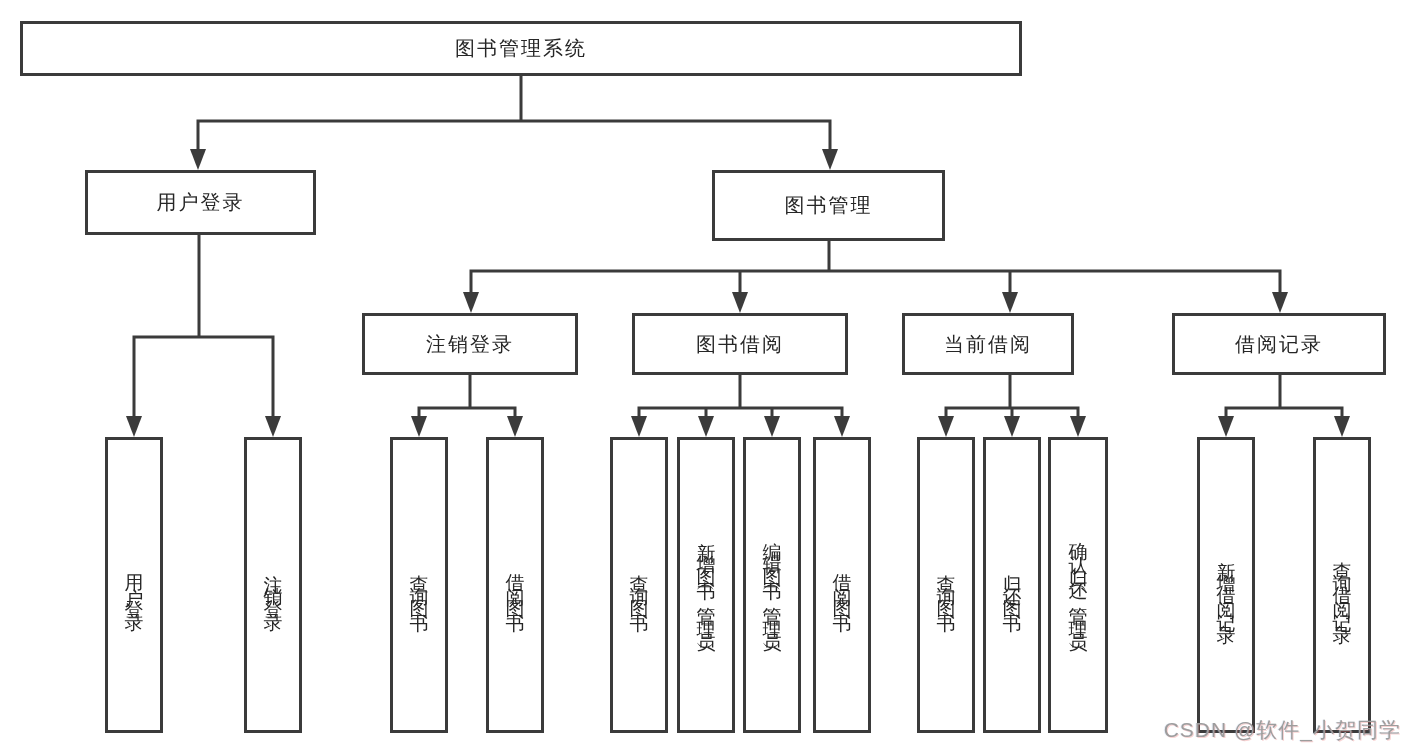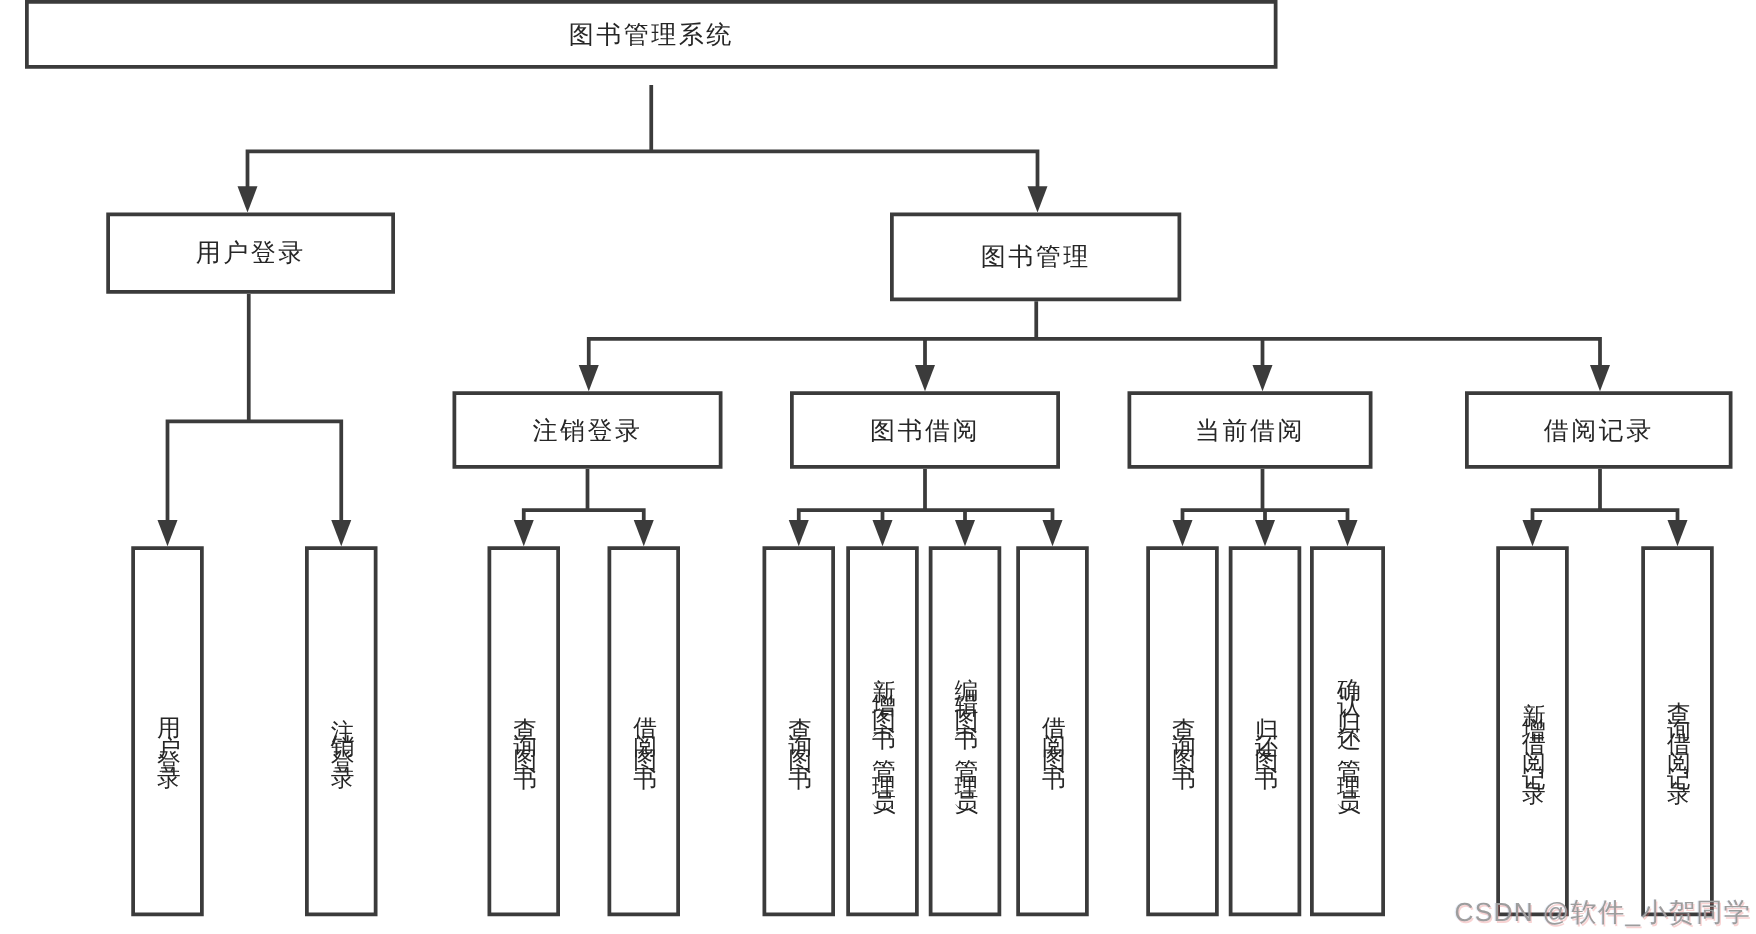--- a/index.html
+++ b/index.html
@@ -84,38 +84,38 @@
     <path d="M1010,375 V408 M944.5,408 H1079.5 M946,408 V418 M1012,408 V418 M1078,408 V418"></path>
     <polygon points="946,437 938,416 954,416"></polygon>
     <polygon points="1012,437 1004,416 1020,416"></polygon>
     <polygon points="1078,437 1070,416 1086,416"></polygon>
 
     <path d="M1280,375 V408 M1224.5,408 H1343.5 M1226,408 V418 M1342,408 V418"></path>
     <polygon points="1226,437 1218,416 1234,416"></polygon>
     <polygon points="1342,437 1334,416 1350,416"></polygon>
   </svg>
 
-  <div class="box hbox" style="left:20px; top:0; width:1002px; height:55px;text-align:center;">
+  <div class="box hbox" style="left:20px; top:21px; width:1002px; height:55px;text-align:center;">
     <span>图书管理系统</span>
   </div>
 
   <div class="box hbox" style="left:85px; top:170px; width:231px; height:65px;">
     <span>用户登录</span>
   </div>
   <div class="box hbox" style="left:712px; top:170px; width:233px; height:71px;">
     <span>图书管理</span>
   </div>
 
   <div class="box hbox" style="left:362px; top:313px; width:216px; height:62px;">
     <span>注销登录</span>
   </div>
   <div class="box hbox" style="left:632px; top:313px; width:216px; height:62px;">
     <span>图书借阅</span>
   </div>
-  <div class="box hbox" style="left:902px; top:313px; width:196px; height:62px;">
+  <div class="box hbox" style="left:902px; top:313px; width:172px; height:62px;">
     <span>当前借阅</span>
   </div>
   <div class="box hbox" style="left:1172px; top:313px; width:214px; height:62px;">
     <span>借阅记录</span>
   </div>
 
   <div class="box vbox" style="left:105px; top:437px; width:58px; height:296px;">
     <span class="vtext">用户登录</span>
   </div>
   <div class="box vbox" style="left:244px; top:437px; width:58px; height:296px;">

